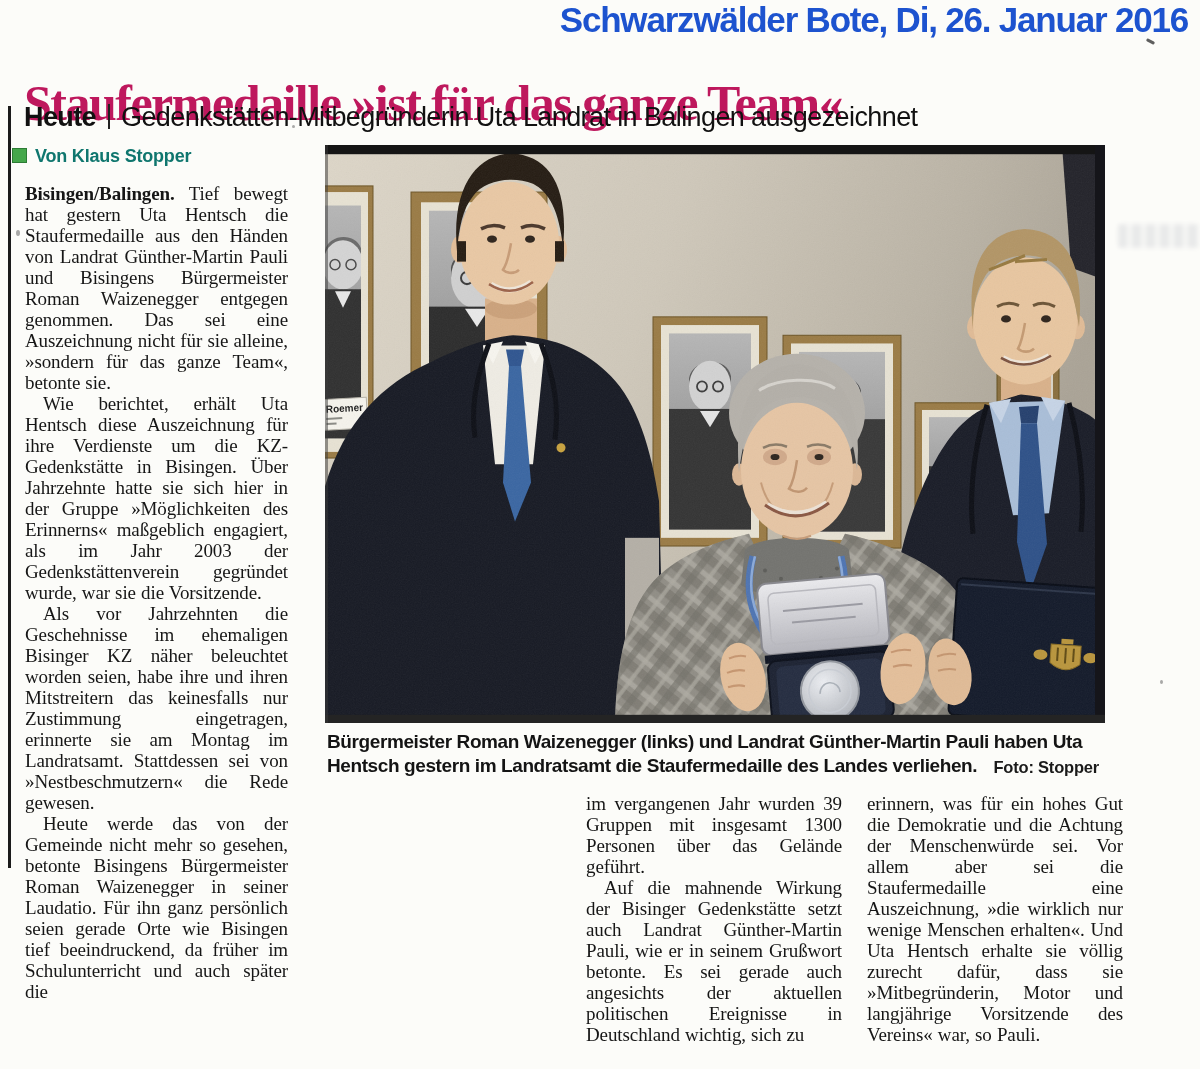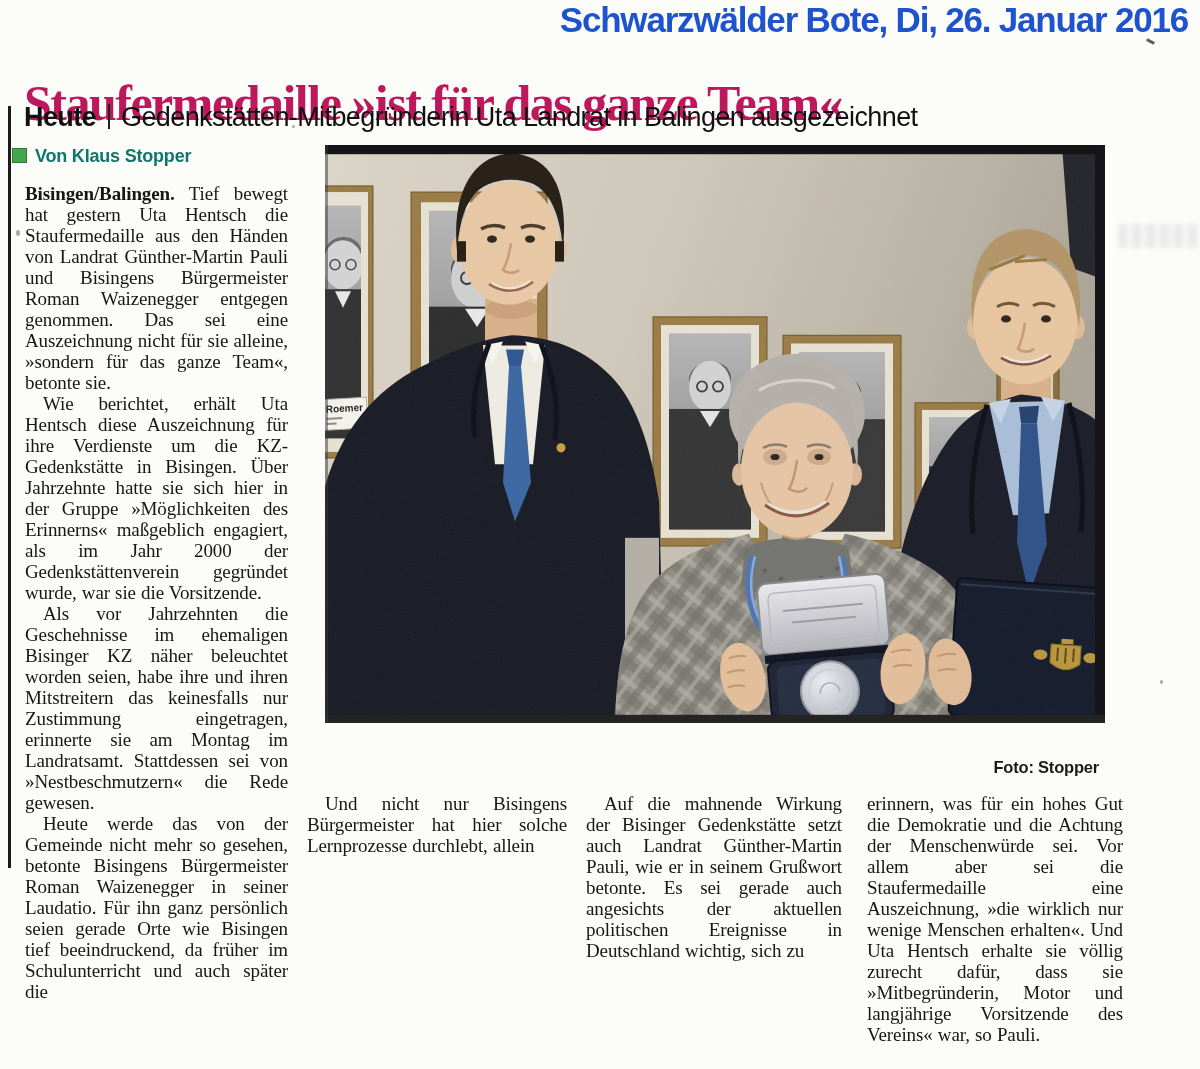--- a/index.html
+++ b/index.html
@@ -92,21 +92,21 @@
 </div>
 
 <div class="abs byline">
   <span class="bullet"></span><span>Von Klaus Stopper</span>
 </div>
 
 <div class="abs left-rule"></div>
 
 <div class="abs bodycol col1">
   <p><span class="lead-in">Bisingen/Balingen.</span> <span>Tief bewegt hat gestern Uta Hentsch die Staufermedaille aus den Händen von Landrat Günther-Martin Pauli und Bisingens Bürgermeister Roman Waizenegger entgegen genommen. Das sei eine Auszeichnung nicht für sie alleine, »sondern für das ganze Team«, betonte sie.</span></p>
-  <p class="ind">Wie berichtet, erhält Uta Hentsch diese Auszeichnung für ihre Verdienste um die KZ-Gedenkstätte in Bisingen. Über Jahrzehnte hatte sie sich hier in der Gruppe »Möglichkeiten des Erinnerns« maßgeblich engagiert, als im Jahr 2000 der Gedenkstättenverein gegründet wurde, war sie die Vorsitzende.</p>
+  <p class="ind">Wie berichtet, erhält Uta Hentsch diese Auszeichnung für ihre Verdienste um die KZ-Gedenkstätte in Bisingen. Über Jahrzehnte hatte sie sich hier in der Gruppe »Möglichkeiten des Erinnerns« maßgeblich engagiert, als im Jahr 2003 der Gedenkstättenverein gegründet wurde, war sie die Vorsitzende.</p>
   <p class="ind">Als vor Jahrzehnten die Geschehnisse im ehemaligen Bisinger KZ näher beleuchtet worden seien, habe ihre und ihren Mitstreitern das keinesfalls nur Zustimmung eingetragen, erinnerte sie am Montag im Landratsamt. Stattdessen sei von »Nestbeschmutzern« die Rede gewesen.</p>
   <p class="ind">Heute werde das von der Gemeinde nicht mehr so gesehen, betonte Bisingens Bürgermeister Roman Waizenegger in seiner Laudatio. Für ihn ganz persönlich seien gerade Orte wie Bisingen tief beeindruckend, da früher im Schulunterricht und auch später die</p>
 </div>
 
 <figure class="abs photo-figure" style="margin:0">
 <svg width="780" height="578" viewBox="0 0 780 565" preserveAspectRatio="none">
   <defs>
     <linearGradient id="wallGrad" x1="0" y1="0" x2="1" y2="0.25">
       <stop offset="0" stop-color="#ddd6c8"></stop>
       <stop offset="0.45" stop-color="#cfc8ba"></stop>
@@ -331,27 +331,28 @@
 
   <rect width="780" height="565" filter="url(#grain)" opacity="0.07"></rect>
   <rect x="0" y="0" width="780" height="9" fill="#151515"></rect>
   <rect x="770" y="0" width="10" height="565" fill="#15151a"></rect>
   <rect x="0" y="557" width="780" height="8" fill="#242424"></rect>
   <rect x="0" y="0" width="3" height="565" fill="#3a3a3a" opacity="0.5"></rect>
 </svg>
 </figure>
 
 <div class="abs caption">
+  <span>Bürgermeister Roman Waizenegger (links) und Landrat Günther-Martin Pauli haben Uta Hentsch gestern im Landratsamt die Staufermedaille des Landes verliehen.</span>
   <span class="credit">Foto: Stopper</span>
 </div>
 
 <div class="abs bodycol col2">
-  <p class="ind">Und nicht nur Bisingens Bürgermeister hat hier solche Lernprozesse durchlebt, allein</p>
 </div>
 <div class="abs bodycol col3">
+  <p>im vergangenen Jahr wurden 39 Gruppen mit insgesamt 1300 Personen über das Gelände geführt.</p>
   <p class="ind">Auf die mahnende Wirkung der Bisinger Gedenkstätte setzt auch Landrat Günther-Martin Pauli, wie er in seinem Grußwort betonte. Es sei gerade auch angesichts der aktuellen politischen Ereignisse in Deutschland wichtig, sich zu</p>
 </div>
 <div class="abs bodycol col4">
   <p>erinnern, was für ein hohes Gut die Demokratie und die Achtung der Menschenwürde sei. Vor allem aber sei die Staufermedaille eine Auszeichnung, »die wirklich nur wenige Menschen erhalten«. Und Uta Hentsch erhalte sie völlig zurecht dafür, dass sie »Mitbegründerin, Motor und langjährige Vorsitzende des Vereins« war, so Pauli.</p>
 </div>
 
 <div class="abs bleed-smudge"></div>
 <div class="abs speck" style="left:16px;top:230px;width:4px;height:6px;"></div>
 <div class="abs speck" style="left:292px;top:125px;width:3px;height:3px;"></div>
 <div class="abs speck" style="left:1160px;top:680px;width:3px;height:4px;"></div>

